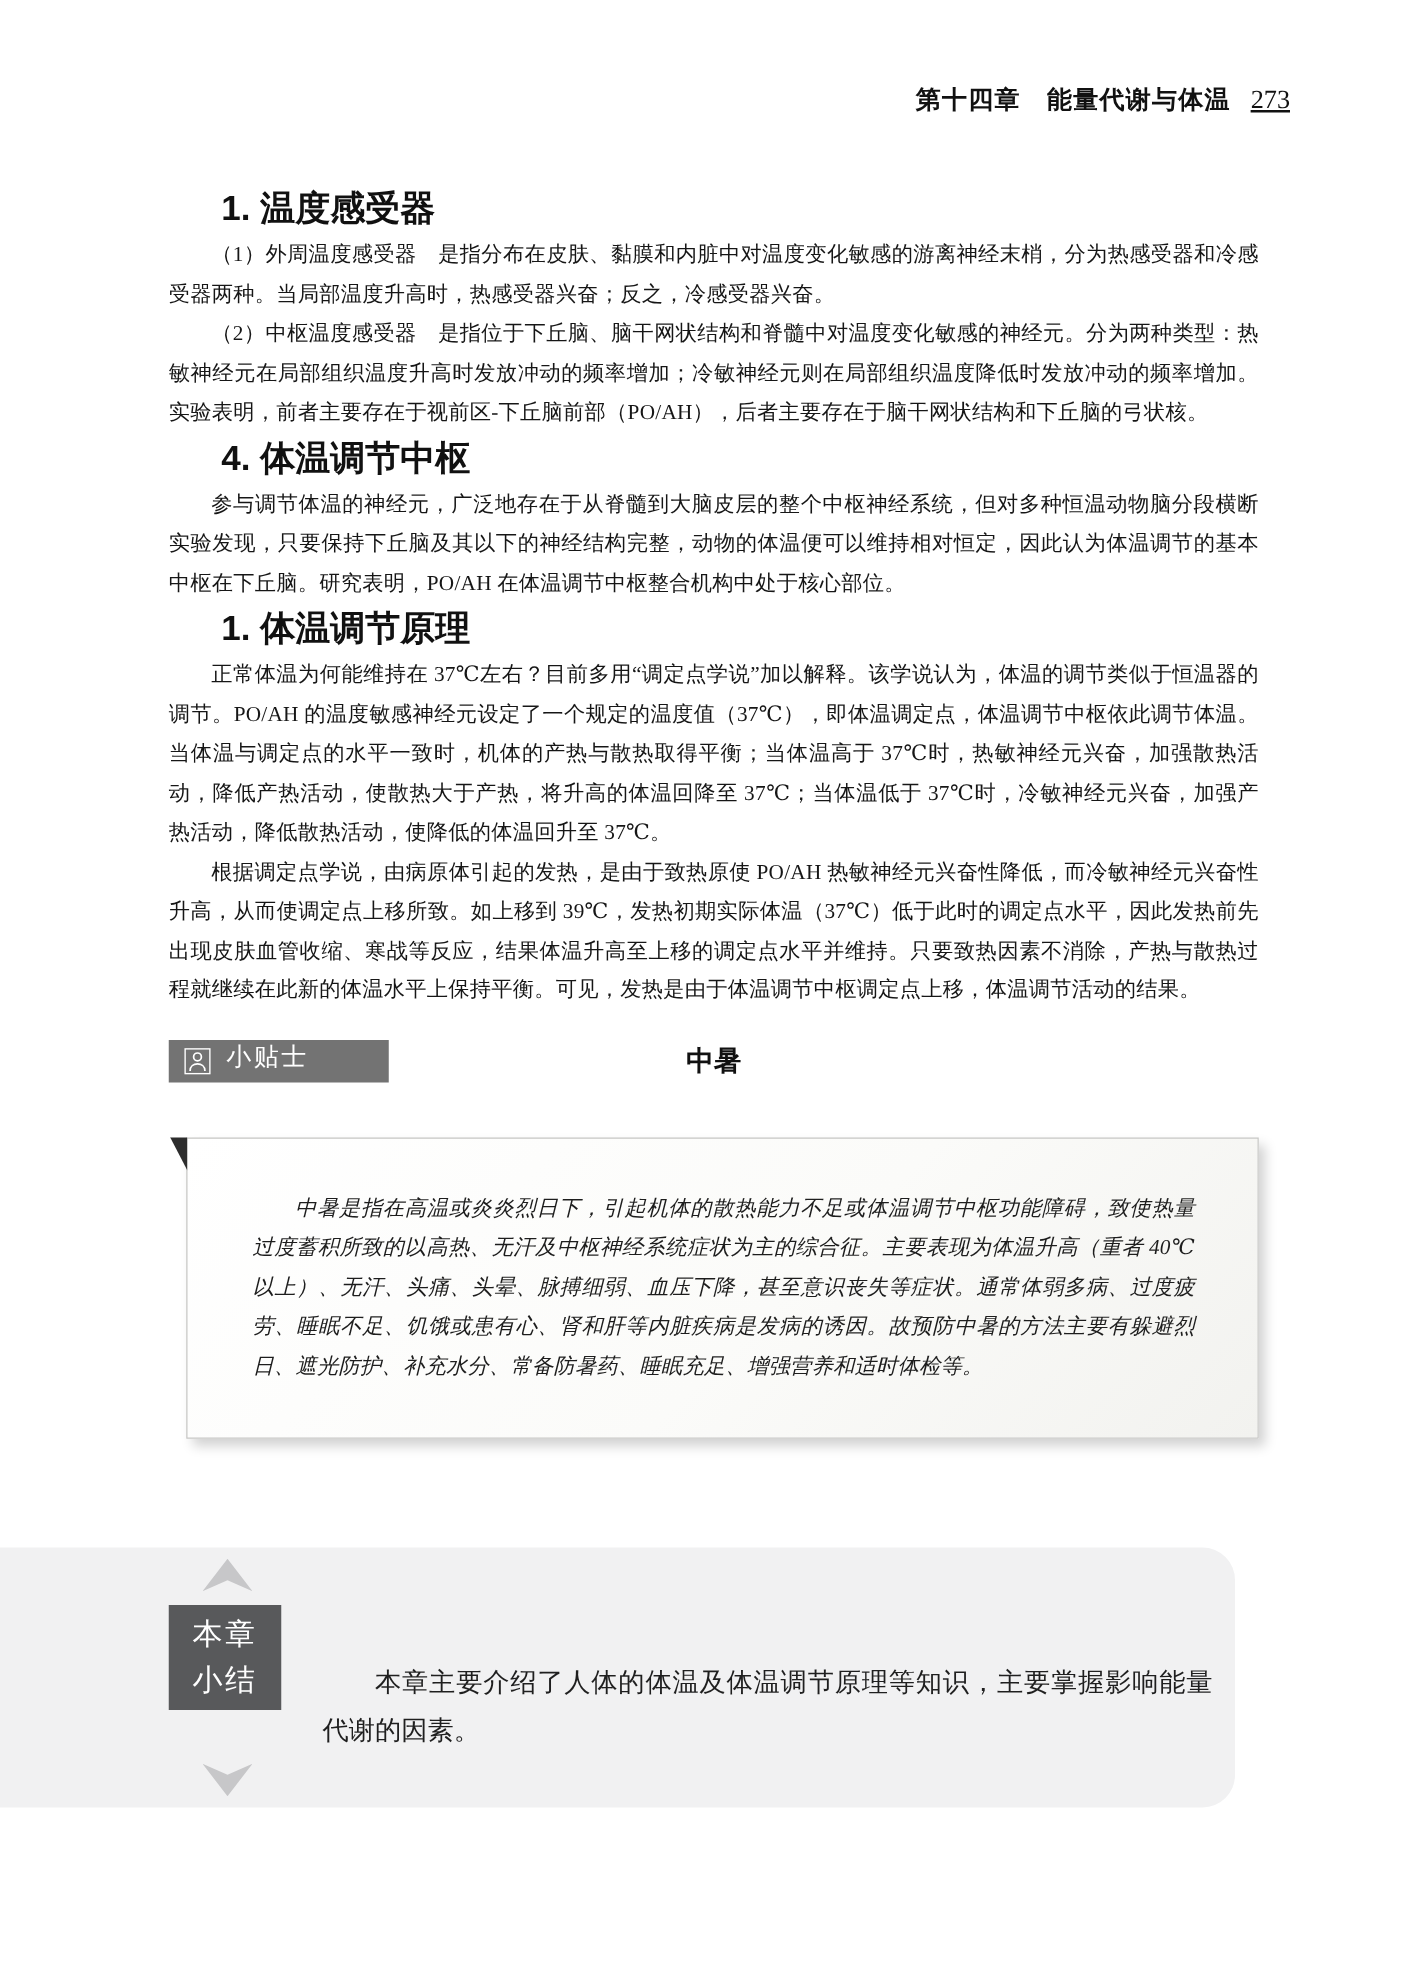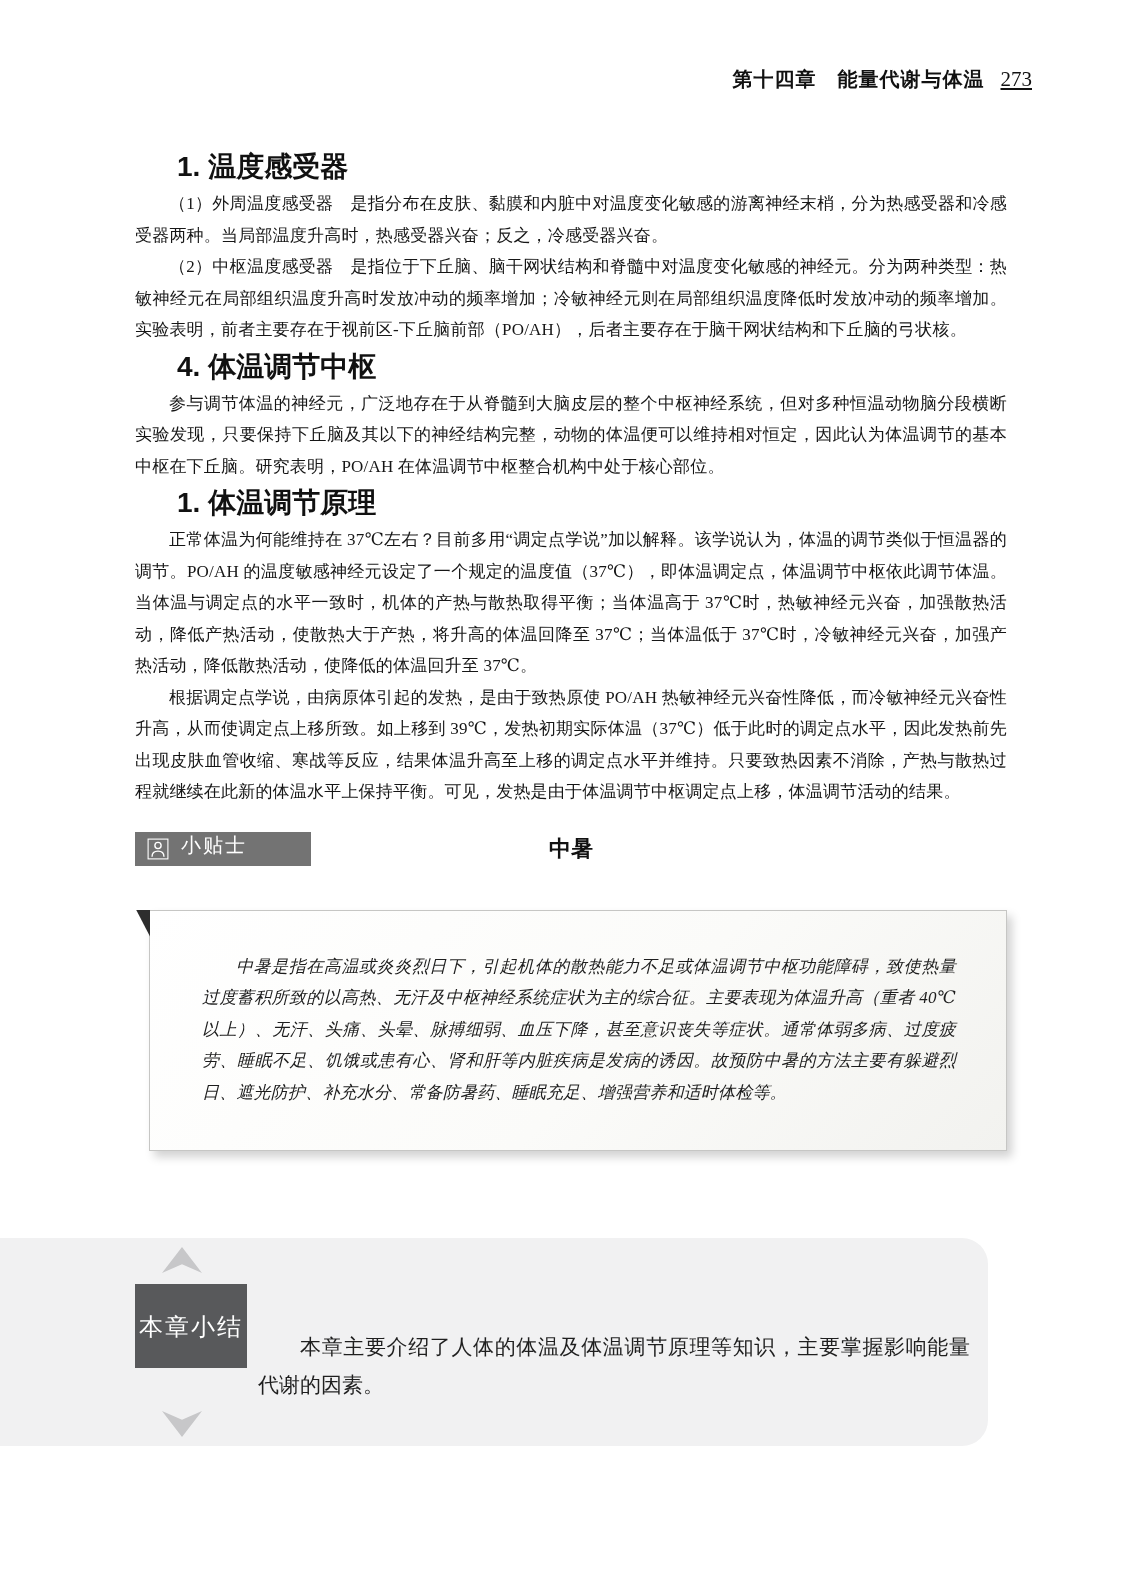--- a/index.html
+++ b/index.html
@@ -117,27 +117,27 @@
     position:absolute;
     left:162px;
     width:40px; height:26px;
     background:#c7c7c9;
   }
   .arrow.up   { top:9px;    clip-path:polygon(50% 0,100% 100%,50% 66%,0 100%); }
   .arrow.down { bottom:9px; clip-path:polygon(0 0,50% 34%,100% 0,50% 100%); }
   .summary-label {
     position:absolute;
     left:135px; top:46px;
-    width:112px; height:84px;
+    width:90px; height:84px;
     background:#58595b;
     color:#ffffff;
     font-family:"Liberation Sans","DejaVu Sans",sans-serif;
     font-size:24px;
     letter-spacing:2px;
-    display:flex; flex-direction:row;
+    display:flex; flex-direction:column;
     align-items:center; justify-content:center;
     line-height:37px;
   }
   .summary-text {
     position:absolute;
     left:258px; top:42px;
     width:712px;
     font-family:"Liberation Sans","DejaVu Sans",sans-serif;
     font-size:21px;
     line-height:38px;

